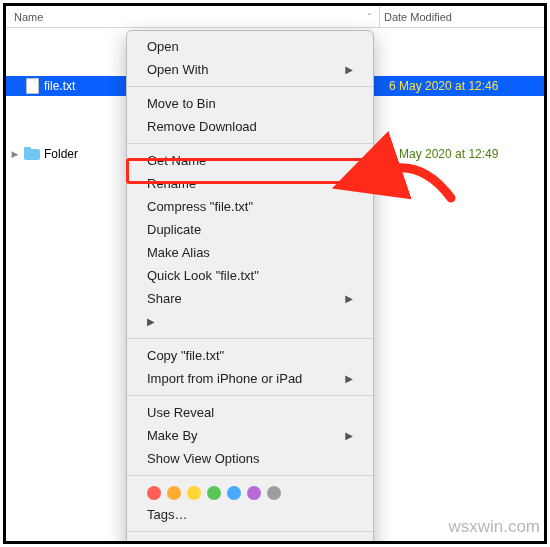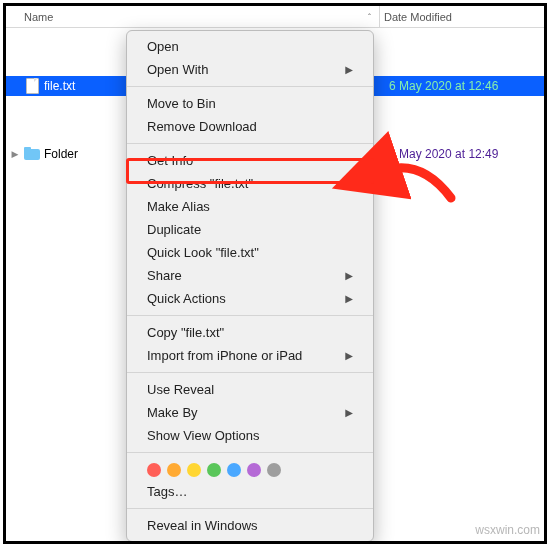--- a/index.html
+++ b/index.html
@@ -1,31 +1,31 @@
 <!DOCTYPE html>
 <html><head>
 <meta charset="utf-8">
 <style>
 * { box-sizing: border-box; margin: 0; padding: 0; font-family: -apple-system, "Helvetica Neue", Arial, sans-serif; }
 body { background: #fff; width: 550px; height: 547px; overflow: hidden; position: relative; }
 .frame { border: 3px solid #000; width: 544px; height: 541px; margin: 3px; position: relative; background: #fff; overflow: hidden; }
 
 
 .header { display: flex; align-items: center; height: 22px; border-bottom: 1px solid #d8d8d8; background: #fff; font-size: 11px; color: #555; }
-.col-name { flex: 1; display: flex; align-items: center; padding-left: 18px; }
+.col-name { flex: 1; display: flex; align-items: center; padding-left: 8px; }
 .col-name .sort { margin-left: auto; margin-right: 8px; font-size: 9px; color: #777; }
 .col-date { width: 165px; padding-left: 4px; border-left: 1px solid #d8d8d8; height: 100%; display: flex; align-items: center; }
 
 
 .rows { font-size: 12px; }
 .row { display: flex; align-items: center; height: 20px; margin-top: 48px; }
 .row.selected .cell-name, .row.selected .cell-date { background: #0a60ff; color: #fff; }
 .cell-name { flex: 1; display: flex; align-items: center; height: 100%; padding-left: 4px; gap: 4px; }
-.cell-date { width: 165px; padding-left: 10px; height: 100%; display: flex; align-items: center; color: #4c1d95; }
-.row.selected .cell-date { color: #86efac; }
+.cell-date { width: 165px; padding-left: 10px; height: 100%; display: flex; align-items: center; color: #4d7c0f; }
+.row.selected .cell-date { color: #fde047; }
 
 .disclosure { width: 10px; font-size: 9px; color: #888; text-align: center; }
 .row.selected .disclosure { color: #fff; }
 
 
 .file-icon { width: 16px; height: 16px; position: relative; }
 .file-icon::before { content: ""; position: absolute; left: 2px; top: 0; width: 11px; height: 14px; background: #fff; border: 1px solid #bbb; border-radius: 1px; }
 .file-icon::after { content: ""; position: absolute; right: 2px; top: 0; width: 0; height: 0; border-top: 4px solid #ddd; border-right: 4px solid transparent; }
 
 .folder-icon { width: 16px; height: 14px; position: relative; }
@@ -43,21 +43,21 @@
 .hb1 { left: 120px; top: 152px; width: 248px; height: 26px; }
 
 
 .annot-arrow { position: absolute; left: 295px; top: 117px; z-index: 15; pointer-events: none; }
 
 
 .tag-dots { display: flex; gap: 6px; padding: 5px 20px 3px; }
 .dot { width: 14px; height: 14px; border-radius: 50%; }
 
 
-.wm { position: absolute; right: 4px; bottom: 4px; font-size: 12px; color: #b7b7b7; z-index: 30; }
+.wm { position: absolute; right: 4px; bottom: 4px; font-size: 17px; color: #b7b7b7; z-index: 30; }
 </style>
 </head>
 <body>
 
 <div class="frame">
 
   <div class="header">
     <div class="col-name">
       <span>Name</span>
       <span class="sort">ˆ</span>
@@ -100,40 +100,42 @@
       </div>
     <div class="menu-sep"></div>
     <div class="menu-item">
         <span>Move to Bin</span>
       </div>
     <div class="menu-item">
         <span>Remove Download</span>
       </div>
     <div class="menu-sep"></div>
     <div class="menu-item">
-        <span>Get Info</span>
+        <span>Get Name</span>
+      </div>
+    <div class="menu-item">
+        <span>Rename</span>
       </div>
     <div class="menu-item">
         <span>Compress "file.txt"</span>
       </div>
     <div class="menu-item">
-        <span>Make Alias</span>
+        <span>Duplicate</span>
       </div>
     <div class="menu-item">
-        <span>Duplicate</span>
+        <span>Make Alias</span>
       </div>
     <div class="menu-item">
         <span>Quick Look "file.txt"</span>
       </div>
     <div class="menu-item">
         <span>Share</span>
         <span class="arrow">▶</span>
       </div>
     <div class="menu-item">
-        <span>Quick Actions</span>
         <span class="arrow">▶</span>
       </div>
     <div class="menu-sep"></div>
     <div class="menu-item">
         <span>Copy "file.txt"</span>
       </div>
     <div class="menu-item">
         <span>Import from iPhone or iPad</span>
         <span class="arrow">▶</span>
       </div>

